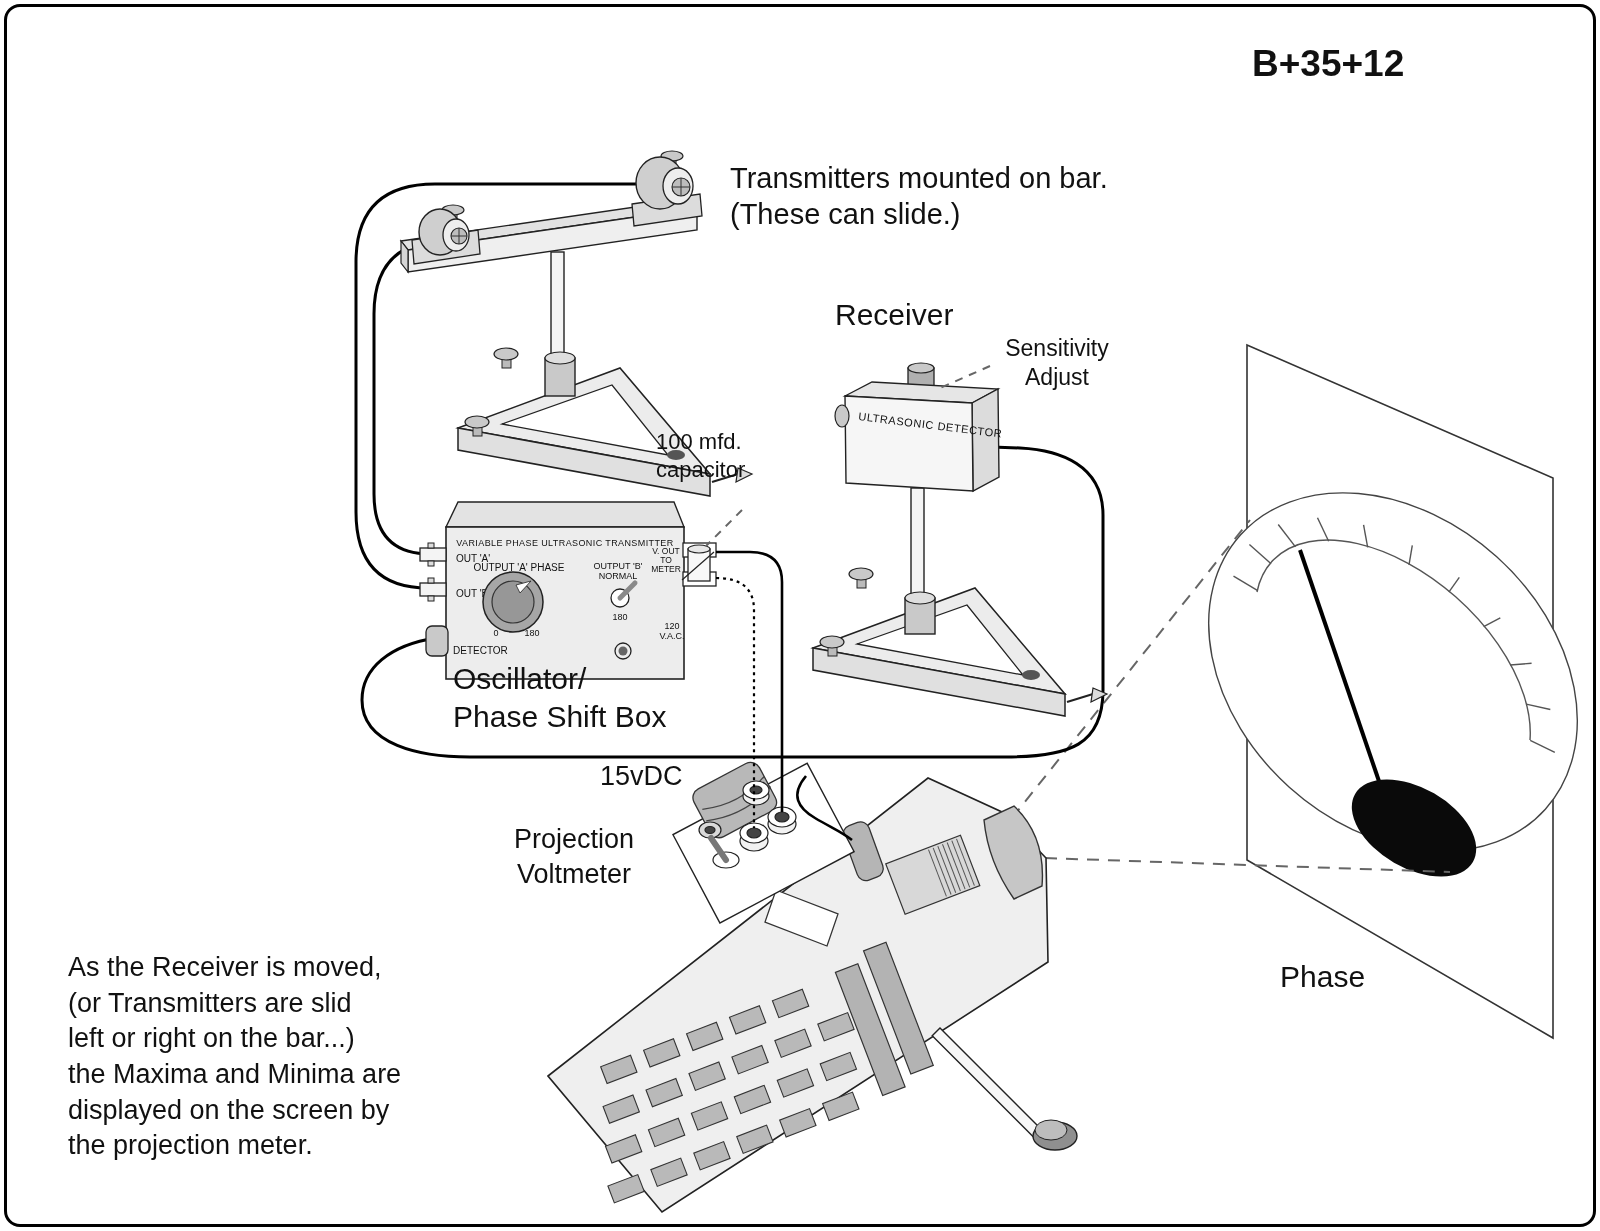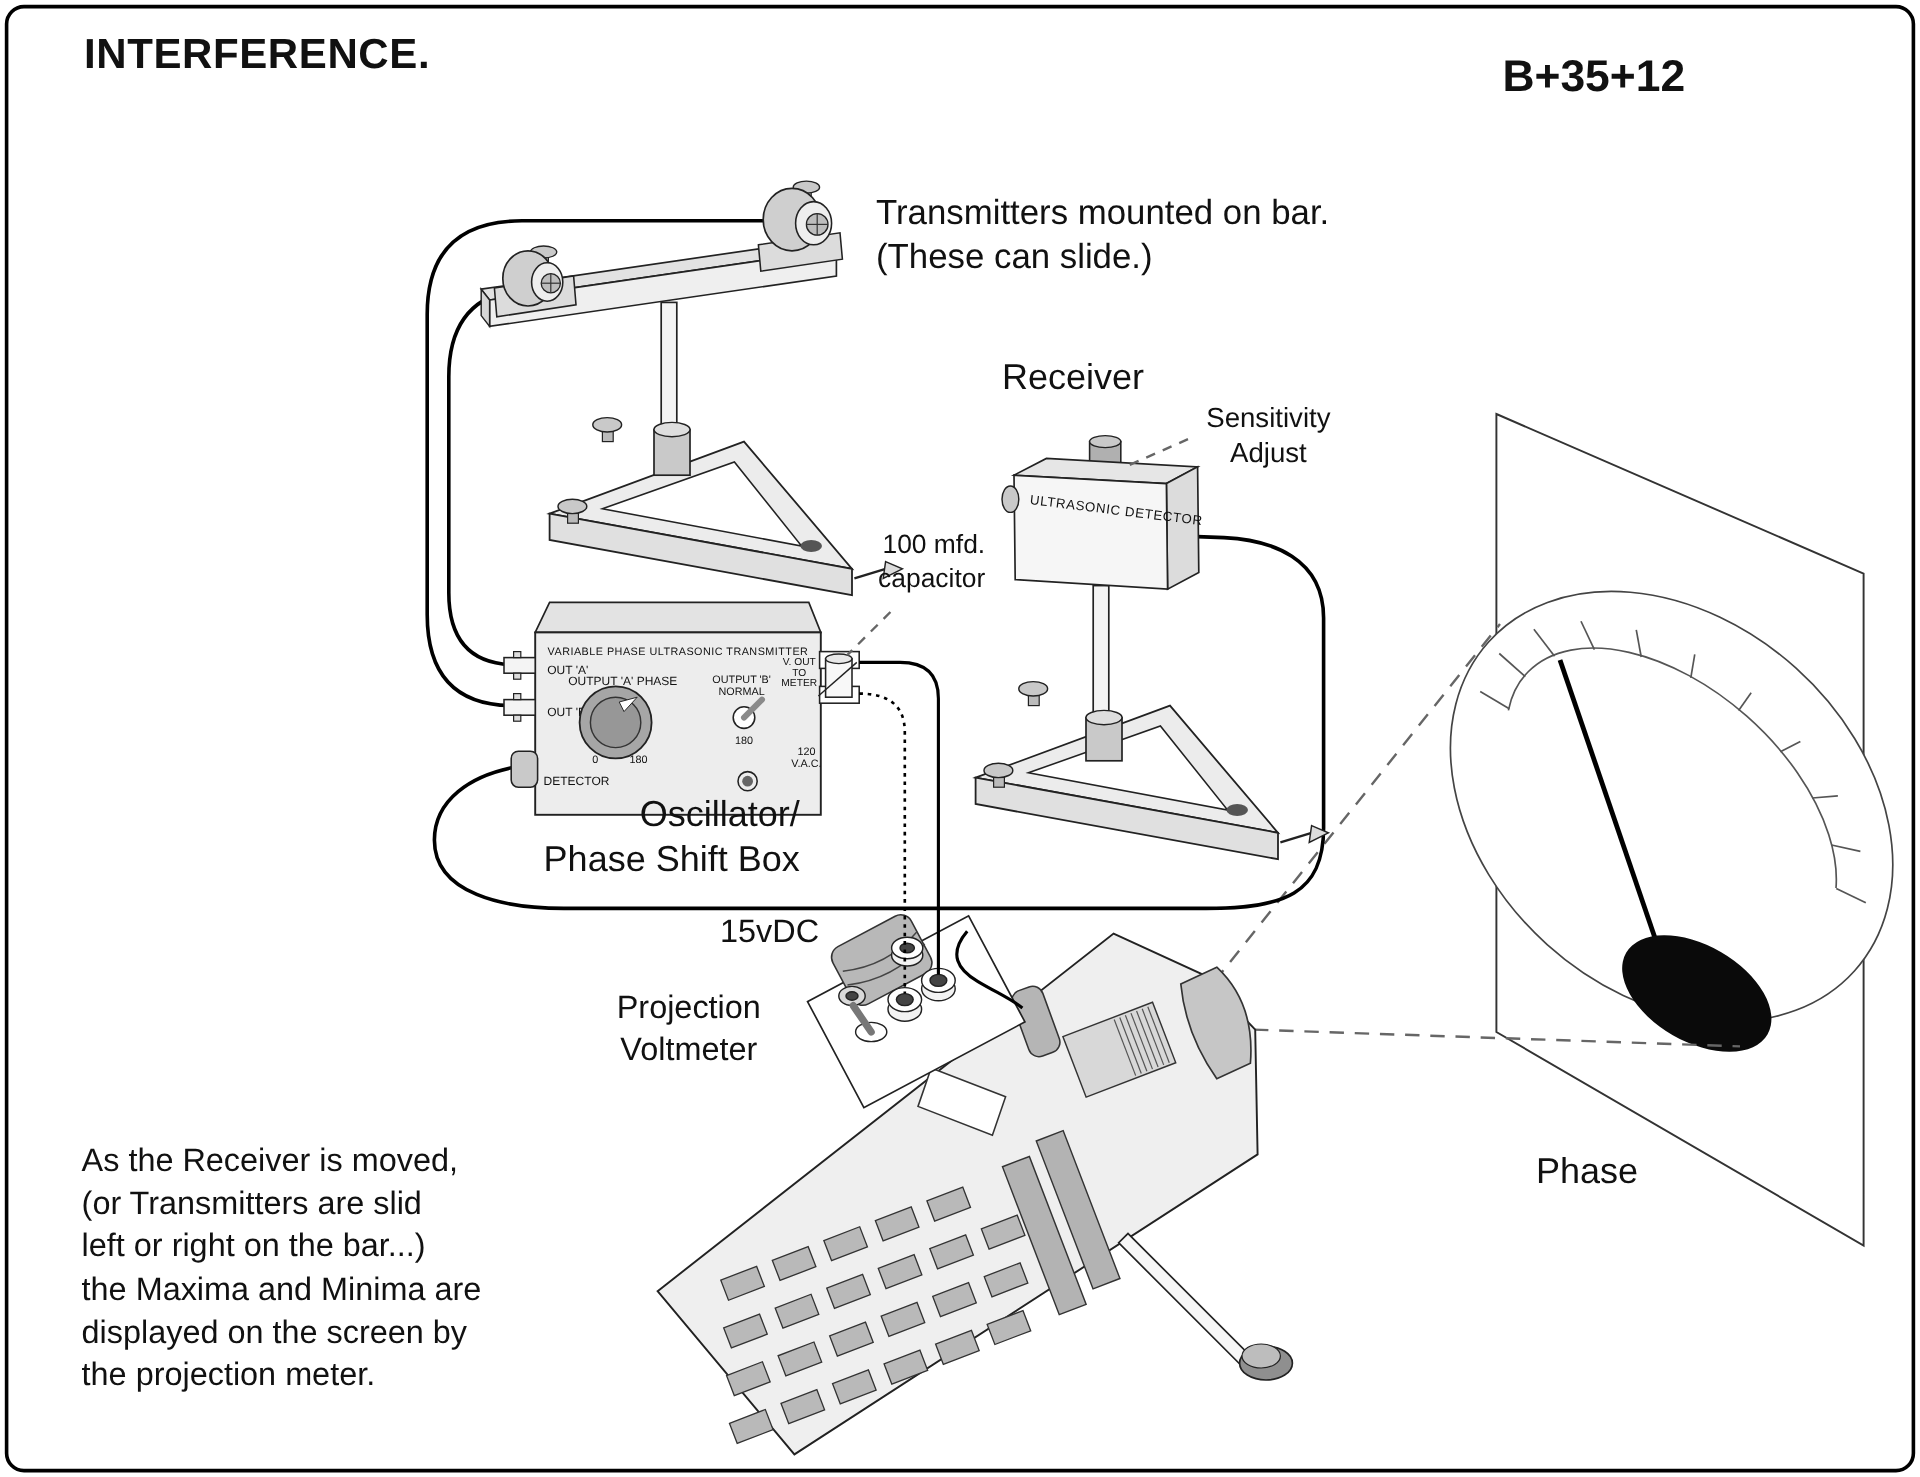--- a/index.html
+++ b/index.html
@@ -8,22 +8,22 @@
   .frame{position:absolute;left:4px;top:4px;right:4px;bottom:4px;
          border:3px solid #000;border-radius:16px;}
   svg{position:absolute;left:0;top:0;}
   .lbl{position:absolute;white-space:pre-line;color:#111;}
   .title{left:70px;top:26px;font-size:35px;font-weight:bold;letter-spacing:.5px;}
   .code{left:1252px;top:43px;font-size:37px;font-weight:bold;}
   .subtitle{left:70px;top:92px;font-size:31px;}
   .tx-note{left:730px;top:160px;font-size:29px;line-height:1.25;}
   .receiver{left:835px;top:298px;font-size:30px;}
   .sens{left:972px;top:334px;width:170px;text-align:center;font-size:23px;line-height:1.25;}
-  .cap{left:656px;top:440px;width:165px;text-align:right;font-size:22px;line-height:1.25;}
-  .osc{left:453px;top:660px;font-size:30px;line-height:1.25;text-align:right;}
+  .cap{left:656px;top:428px;width:165px;text-align:left;font-size:22px;line-height:1.25;}
+  .osc{left:453px;top:660px;font-size:30px;line-height:1.25;}
   .supply{left:600px;top:761px;font-size:27px;}
   .voltm{left:484px;top:822px;width:180px;text-align:center;font-size:27px;line-height:1.3;}
   .screen{left:1280px;top:960px;font-size:30px;}
   .desc{left:68px;top:950px;font-size:27px;line-height:1.32;}
 </style>
 </head>
 <body>
 
 <div id="canvas">
 <div class="frame"></div>
@@ -295,21 +295,20 @@
     <rect x="683" y="572" width="33" height="14" fill="#ffffff" stroke="#222" stroke-width="1.3"></rect>
     <rect x="688" y="549" width="22" height="32" fill="#f8f8f8" stroke="#222" stroke-width="1.3"></rect>
     <ellipse cx="699" cy="549" rx="11" ry="4" fill="#e8e8e8" stroke="#222" stroke-width="1.1"></ellipse>
     <line x1="682" y1="580" x2="714" y2="552" stroke="#222" stroke-width="1.2"></line>
     <line x1="742" y1="510" x2="706" y2="546" stroke="#666" stroke-width="2" stroke-dasharray="8 7"></line>
   </g>
   <path d="M 716,552 L 750,552 Q 782,552 782,582 L 782,812" fill="none" stroke="#000" stroke-width="2.6"></path>
   <path d="M 716,578 Q 754,578 754,610 L 754,828" fill="none" stroke="#000" stroke-width="2.2" stroke-dasharray="3 4"></path>
 </svg>
 
-<div class="lbl title">INTERFERENCE.</div>
 <div class="lbl code">B+35+12</div>
 <div class="lbl tx-note">Transmitters mounted on bar.
 (These can slide.)</div>
 <div class="lbl receiver">Receiver</div>
 <div class="lbl sens">Sensitivity
 Adjust</div>
 <div class="lbl cap">100 mfd.
 capacitor</div>
 <div class="lbl osc">Oscillator/
 Phase Shift Box</div>

